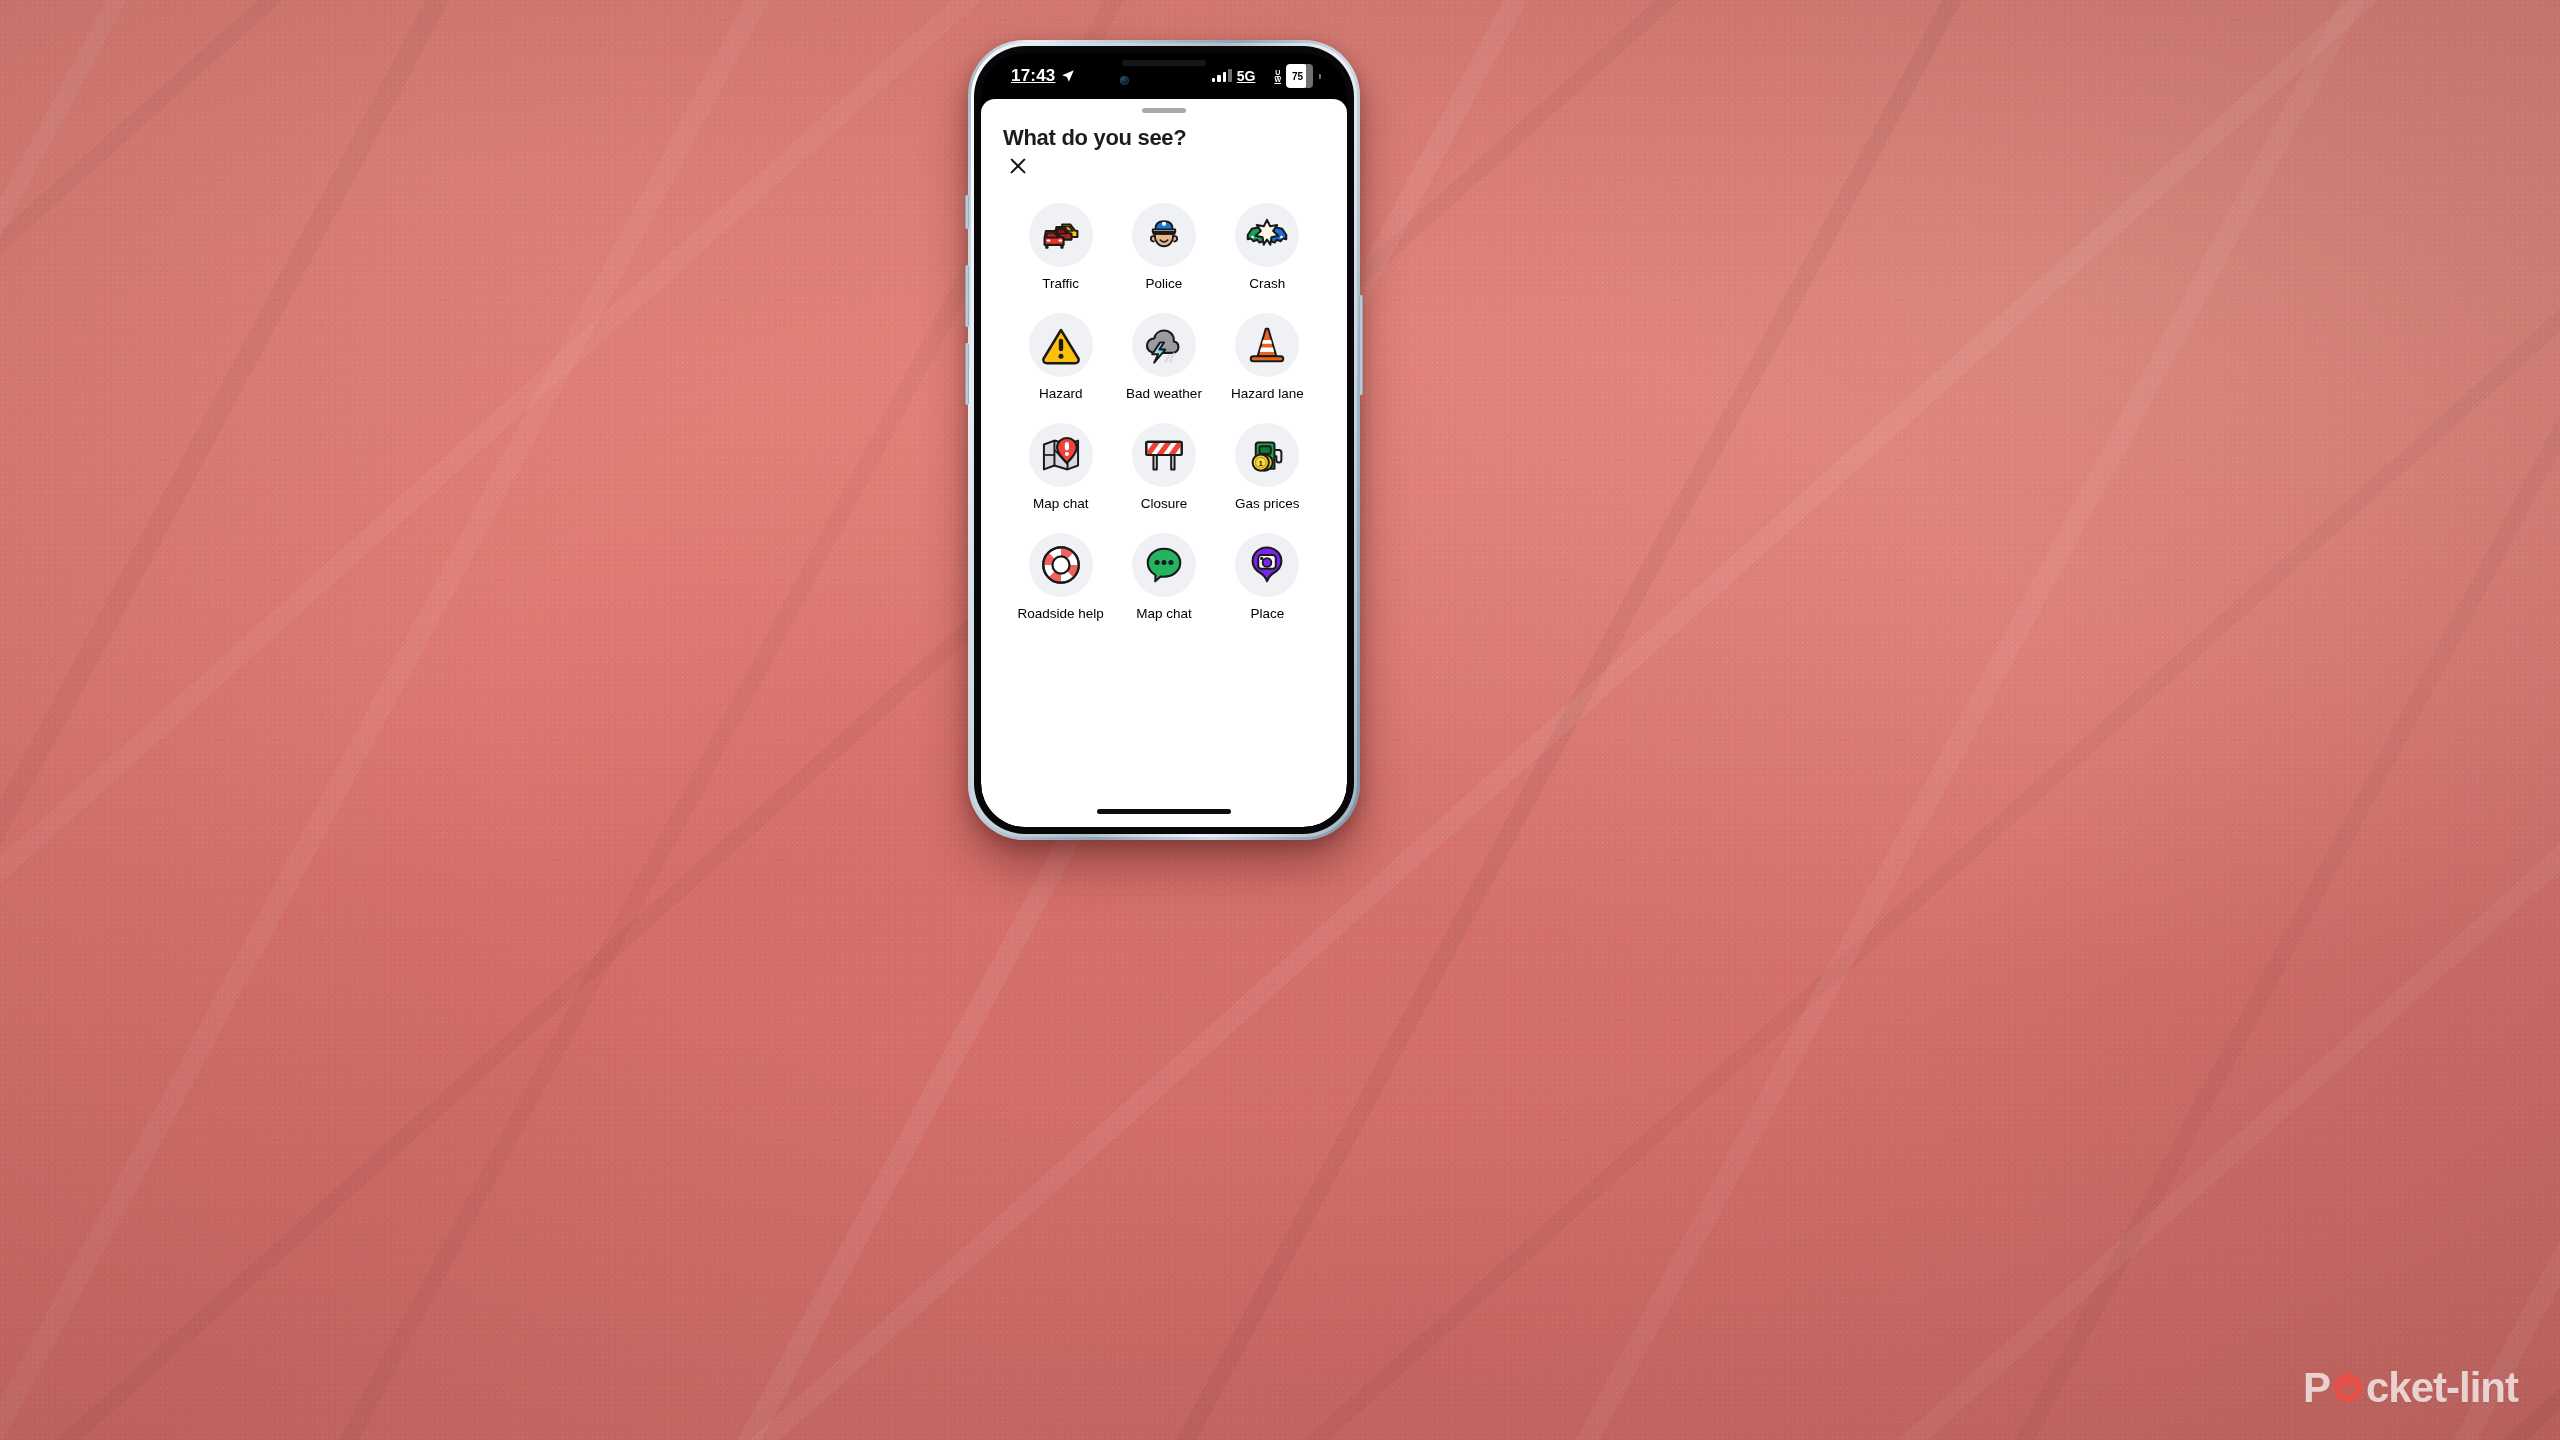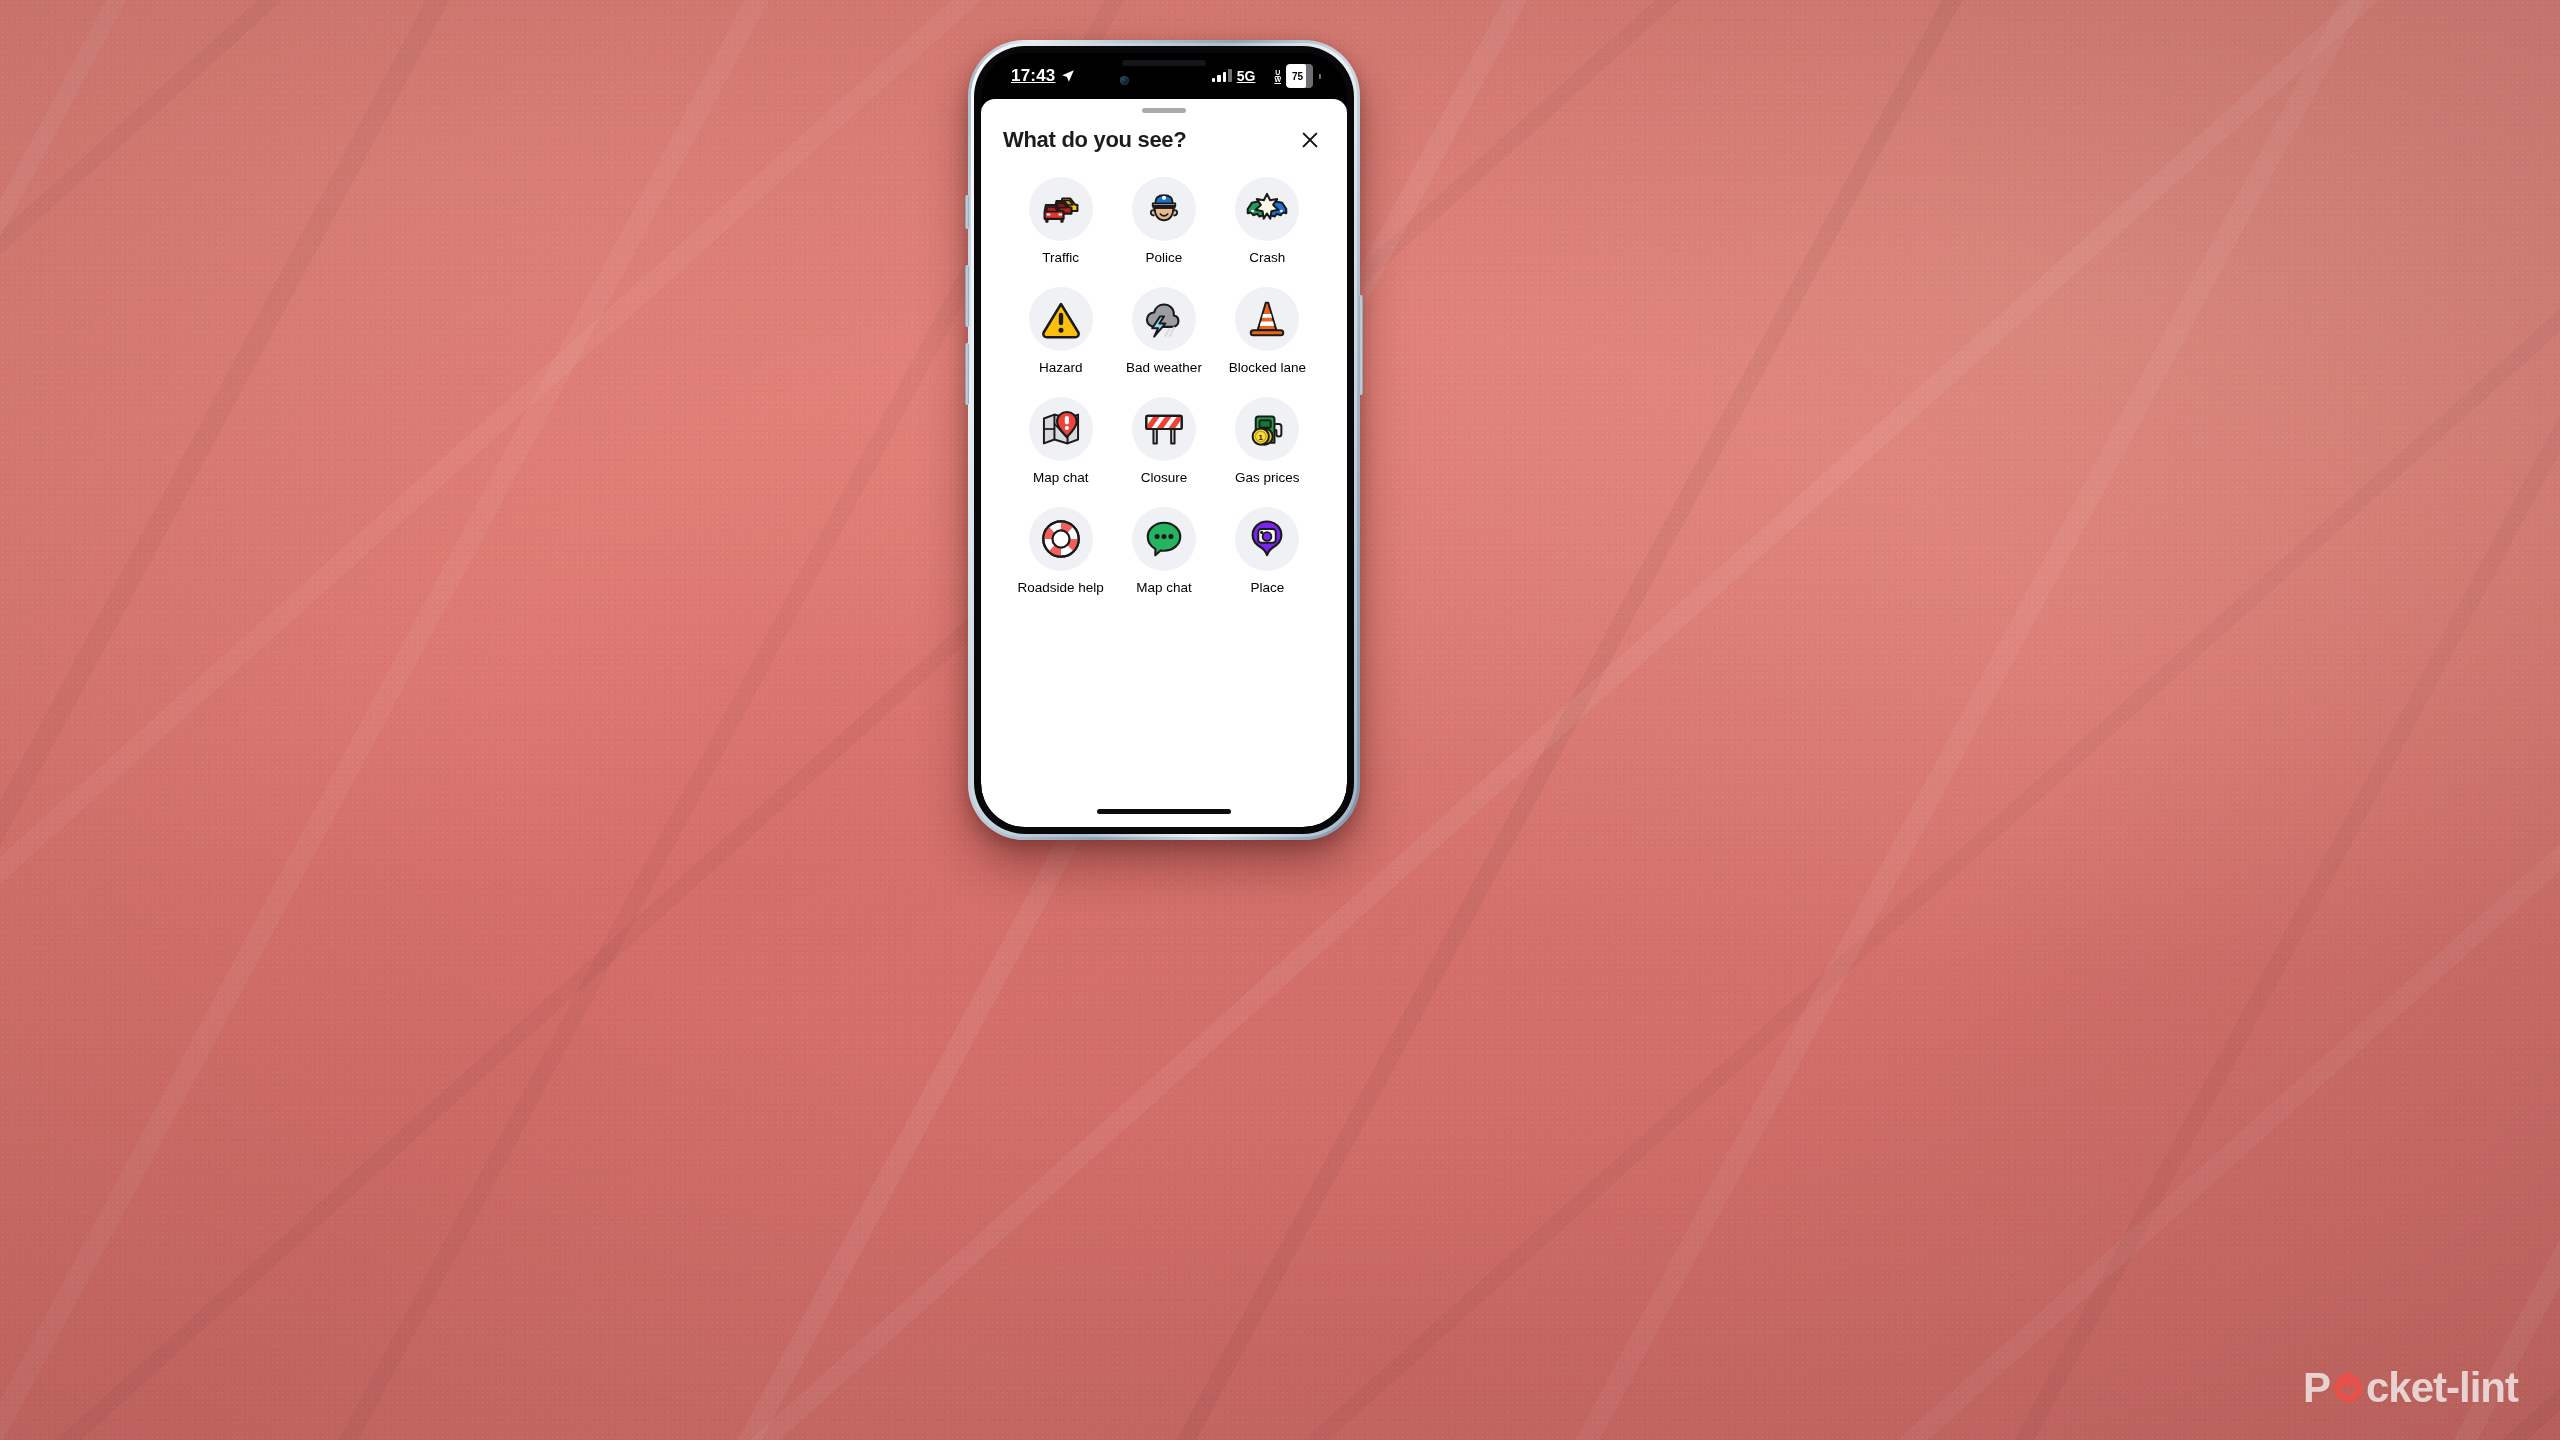--- a/index.html
+++ b/index.html
@@ -116,22 +116,22 @@
   .batt-tip { width:2px; height:5px; background:#6e6e73; border-radius:0 1px 1px 0; margin-left:1px; }
 
   
   #sheet {
     position:absolute; left:0; right:0; top:46px; bottom:0;
     background:#fff; border-radius:14px 14px 44px 44px; z-index:5;
     display:flex; flex-direction:column;
   }
   .grabber { width:44px; height:5px; border-radius:3px; background:#a9a9ae;
     margin:9px auto 0; }
-  .sheet-head { display:flex; align-items:center; justify-content:space-between;
-    padding:12px 22px 0 22px; }
+  .sheet-head { display:flex; align-items:flex-start; justify-content:space-between;
+    padding:12px 22px 0 22px;flex-direction:column; }
   .sheet-title { font-size:22px; font-weight:700; color:#1c1c1e; letter-spacing:-.3px; }
   .close-btn { width:30px; height:30px; position:relative; cursor:pointer; }
   .close-btn:before,.close-btn:after { content:""; position:absolute; left:5px; top:14px;
     width:20px; height:2.2px; background:#131313; border-radius:1px; }
   .close-btn:before { transform:rotate(45deg); }
   .close-btn:after  { transform:rotate(-45deg); }
 
   #grid { display:grid; grid-template-columns:repeat(3,1fr);
     row-gap:22px; padding:22px 28px 0 28px; }
   .cell { display:flex; flex-direction:column; align-items:center; cursor:pointer; }
@@ -302,21 +302,21 @@
 
         <div class="cell">
           <div class="disc">
             <svg width="40" height="40" viewBox="0 0 64 64">
               <path d="M30 6h4l13 44H17z" fill="#e8651e" stroke="#1a1a1a" stroke-width="3.2" stroke-linejoin="round"></path>
               <path d="M25.6 24h12.8l1.6 6H24z" fill="#fff"></path>
               <path d="M22.4 36h19.2l1.8 7H20.6z" fill="#fff"></path>
               <path d="M10 50h44a4 4 0 0 1 4 4 4 4 0 0 1-4 4H10a4 4 0 0 1-4-4 4 4 0 0 1 4-4z" fill="#e8651e" stroke="#1a1a1a" stroke-width="3.2" stroke-linejoin="round"></path>
             </svg>
           </div>
-          <div class="lbl">Blocked lane</div>
+          <div class="lbl">Hazard lane</div>
         </div>
 
         <div class="cell">
           <div class="disc">
             <svg width="42" height="42" viewBox="0 0 64 64">
               <g stroke="#1a1a1a" stroke-width="3" stroke-linejoin="round">
                 <path d="M6 16l16-6 20 6 16-6v38l-16 6-20-6-16 6z" fill="#d8d9de"></path>
                 <path d="M22 10v38" fill="none"></path>
                 <path d="M42 16v38" fill="none"></path>
                 <path d="M6 32h16" fill="none" stroke-width="2.6"></path>

